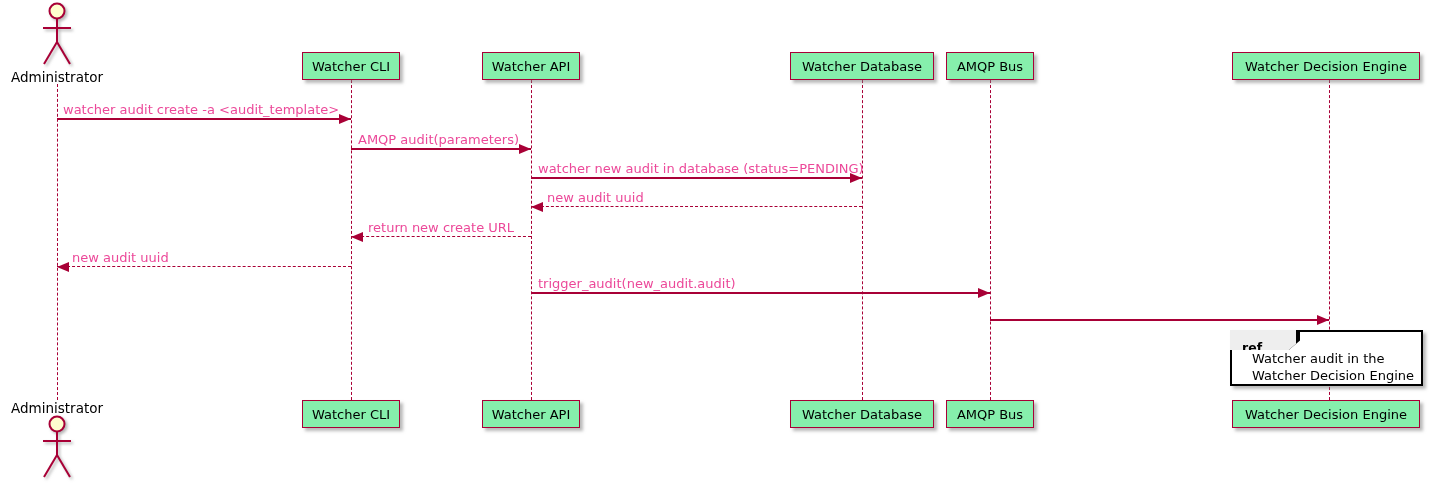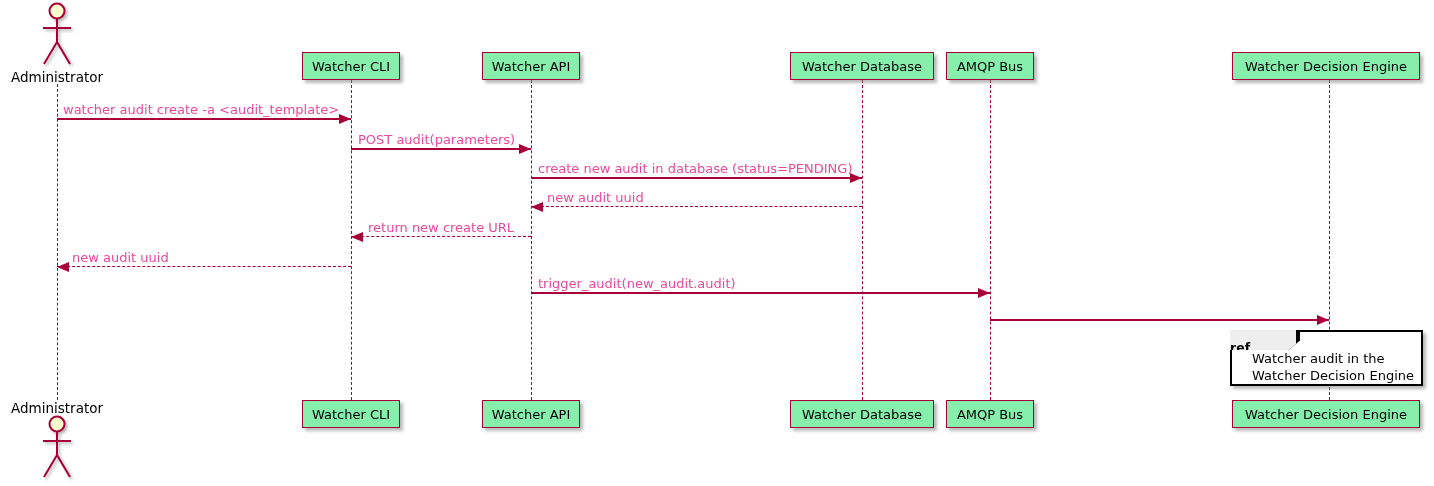--- a/index.html
+++ b/index.html
@@ -46,21 +46,21 @@
   .ref-tab-outer {
     position:absolute; top:-2px; left:-2px; width:70px; height:20px;
     background:#000;
     clip-path:polygon(0 0,100% 0,100% 52%,84% 100%,0 100%);
   }
   .ref-tab-inner {
     position:absolute; top:0; left:0; width:66px; height:34px;
     background:#EEEEEE;
     clip-path:polygon(0 0,100% 0,100% 52%,84% 100%,0 100%);
     font-size:12.5px; font-weight:bold; color:#000;
-    display:flex; align-items:center; box-sizing:border-box;
+    display:flex; align-items:center; padding-left:12px; box-sizing:border-box;
   }
   .ref-text { position:absolute; font-size:13px; white-space:nowrap; color:#000; }
 </style>
 </head>
 <body>
 
 <div class="canvas">
 
   <div class="lifeline" style="left:57px;top:84px;height:316px"></div>
   <div class="lifeline" style="left:351px;top:80px;height:320px"></div>
@@ -81,25 +81,25 @@
   <div class="pbox" style="left:302px;top:52px;width:98px">Watcher CLI</div>
   <div class="pbox" style="left:482px;top:52px;width:98px">Watcher API</div>
   <div class="pbox" style="left:790px;top:52px;width:144px">Watcher Database</div>
   <div class="pbox" style="left:946px;top:52px;width:88px">AMQP Bus</div>
   <div class="pbox" style="left:1232px;top:52px;width:188px">Watcher Decision Engine</div>
 
   <div class="msg-label" style="left:63px;top:102px">watcher audit create -a &lt;audit_template&gt;</div>
   <div class="msg-line-solid" style="left:57px;top:118px;width:294px"></div>
   <div class="arrow-right" style="left:339px;top:114px"></div>
 
-  <div class="msg-label" style="left:358px;top:132px">POST audit(parameters)</div>
+  <div class="msg-label" style="left:358px;top:132px">AMQP audit(parameters)</div>
   <div class="msg-line-solid" style="left:351px;top:148px;width:180px"></div>
   <div class="arrow-right" style="left:519px;top:144px"></div>
 
-  <div class="msg-label" style="left:538px;top:161px">create new audit in database (status=PENDING)</div>
+  <div class="msg-label" style="left:538px;top:161px">watcher new audit in database (status=PENDING)</div>
   <div class="msg-line-solid" style="left:531px;top:177px;width:331px"></div>
   <div class="arrow-right" style="left:850px;top:173px"></div>
 
   <div class="msg-label" style="left:547px;top:190px">new audit uuid</div>
   <div class="msg-line-dashed" style="left:531px;top:206px;width:331px"></div>
   <div class="arrow-left" style="left:531px;top:202px"></div>
 
   <div class="msg-label" style="left:368px;top:220px">return new create URL</div>
   <div class="msg-line-dashed" style="left:351px;top:236px;width:180px"></div>
   <div class="arrow-left" style="left:351px;top:232px"></div>

